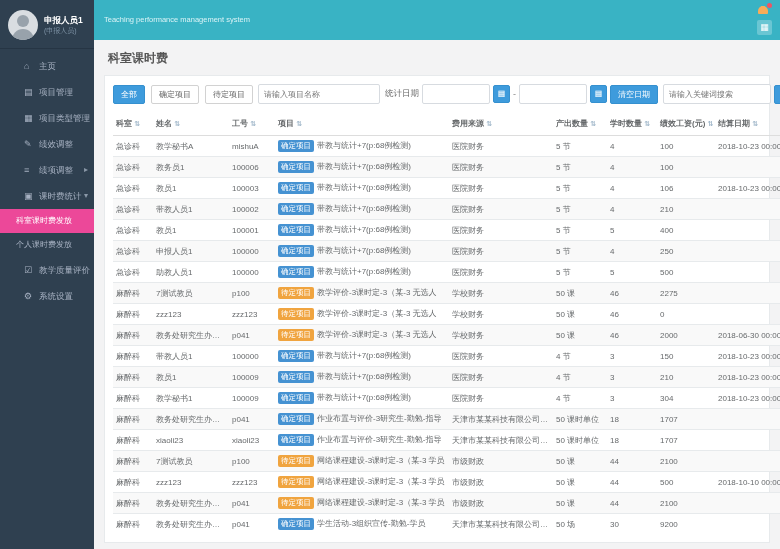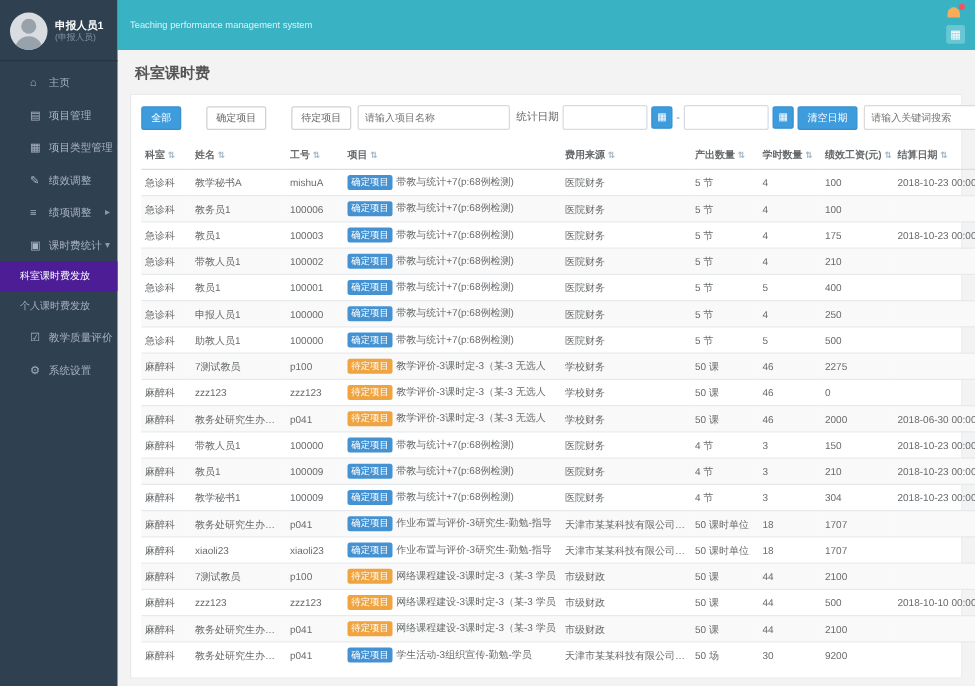--- a/index.html
+++ b/index.html
@@ -13,42 +13,42 @@
   .av-head{position:absolute;left:9px;top:5px;width:12px;height:12px;border-radius:50%;background:#98a2ab;}
   .av-body{position:absolute;left:4px;top:19px;width:22px;height:14px;border-radius:11px 11px 0 0;background:#98a2ab;}
   .uname{color:#fff;font-size:8.5px;font-weight:bold;line-height:11px;}
   .urole{color:#8095a8;font-size:7px;line-height:9px;}
   .nav{padding-top:4px;}
   .nav-item{height:26px;line-height:26px;padding-left:24px;color:#a7b1c2;cursor:pointer;white-space:nowrap;position:relative;}
   .nav-icon{display:inline-block;width:12px;font-size:9px;margin-right:3px;}
   .nav-label{font-size:8.5px;}
   .chev{position:absolute;right:6px;top:0;font-size:8px;color:#8a98a8;}
   .sub-item{height:24px;line-height:24px;padding-left:16px;color:#a7b1c2;font-size:8px;cursor:pointer;white-space:nowrap;}
-  .sub-item.active{background:#4c1d95;color:#ffffff;}
+  .sub-item.active{background:#ec4899;color:#ffffff;}
 
   
   .topbar{position:absolute;left:94px;right:0;top:0;height:40px;background:var(--header-bg,#39b3c4);display:flex;align-items:center;}
   .titles{padding-left:10px;flex:1;}
   .app-title{color:#fff;font-size:12px;font-weight:bold;line-height:15px;}
   .app-subtitle{color:#d9f3f6;font-size:7.5px;line-height:10px;}
   .hicons{display:flex;flex-direction:column;align-items:flex-end;gap:3px;padding-right:8px;height:100%;justify-content:center;}
   .bell-wrap{position:relative;width:16px;height:12px;cursor:pointer;}
   .bell{width:10px;height:8px;border-radius:5px 5px 1px 1px;background:#f8ac59;margin-left:2px;}
   .bell:after{content:"";display:block;width:4px;height:2px;background:#f8ac59;border-radius:0 0 2px 2px;margin:1px auto 0;}
   .bell-badge{position:absolute;right:0;top:-2px;width:5px;height:5px;border-radius:50%;background:#ed5565;}
   .appsbtn{width:15px;height:15px;background:rgba(255,255,255,.25);border-radius:2px;color:#fff;
            font-size:9px;line-height:15px;text-align:center;cursor:pointer;}
 
   
   .content{position:absolute;left:94px;right:0;top:40px;bottom:0;overflow:hidden;}
   .page-title{font-size:12px;color:#555;padding:10px 0 8px 14px;font-weight:bold;}
   .panel{margin:0 10px 8px;background:#fff;border:1px solid #e7eaec;}
 
   .toolbar{display:flex;align-items:center;gap:5px;padding:8px;flex-wrap:nowrap;}
-  .filters{display:flex;gap:20px;}
+  .filters{display:flex;gap:6px;}
   .btn{border:1px solid transparent;border-radius:2px;font-size:8px;padding:3px 7px;cursor:pointer;
        font-family:inherit;white-space:nowrap;}
   .btn.primary{background:var(--primary-btn,#3e9bdc);border-color:#3590cf;color:#fff;}
   .btn.ghost{background:#fff;border-color:#d2d2d2;color:#666;}
   .inp{border:1px solid #d7dbe0;border-radius:2px;height:18px;font-size:8px;padding:0 5px;color:#555;
        font-family:inherit;background:#fff;}
   .inp.proj{width:118px;}
   .inp.date{width:56px;}
   .inp.kw{width:96px;}
   .dategroup{display:flex;align-items:center;gap:3px;margin-left:auto;}
@@ -188,21 +188,21 @@
               <td></td>
             </tr>
             <tr>
               <td>急诊科</td>
               <td>教员1</td>
               <td>100003</td>
               <td><span class="badge confirmed">确定项目</span><span>带教与统计+7(p:68例检测)</span></td>
               <td>医院财务</td>
               <td>5 节</td>
               <td>4</td>
-              <td>175</td>
+              <td>106</td>
               <td>2018-10-23 00:00:00</td>
             </tr>
             <tr>
               <td>急诊科</td>
               <td>带教人员1</td>
               <td>100002</td>
               <td><span class="badge confirmed">确定项目</span><span>带教与统计+7(p:68例检测)</span></td>
               <td>医院财务</td>
               <td>5 节</td>
               <td>4</td>

